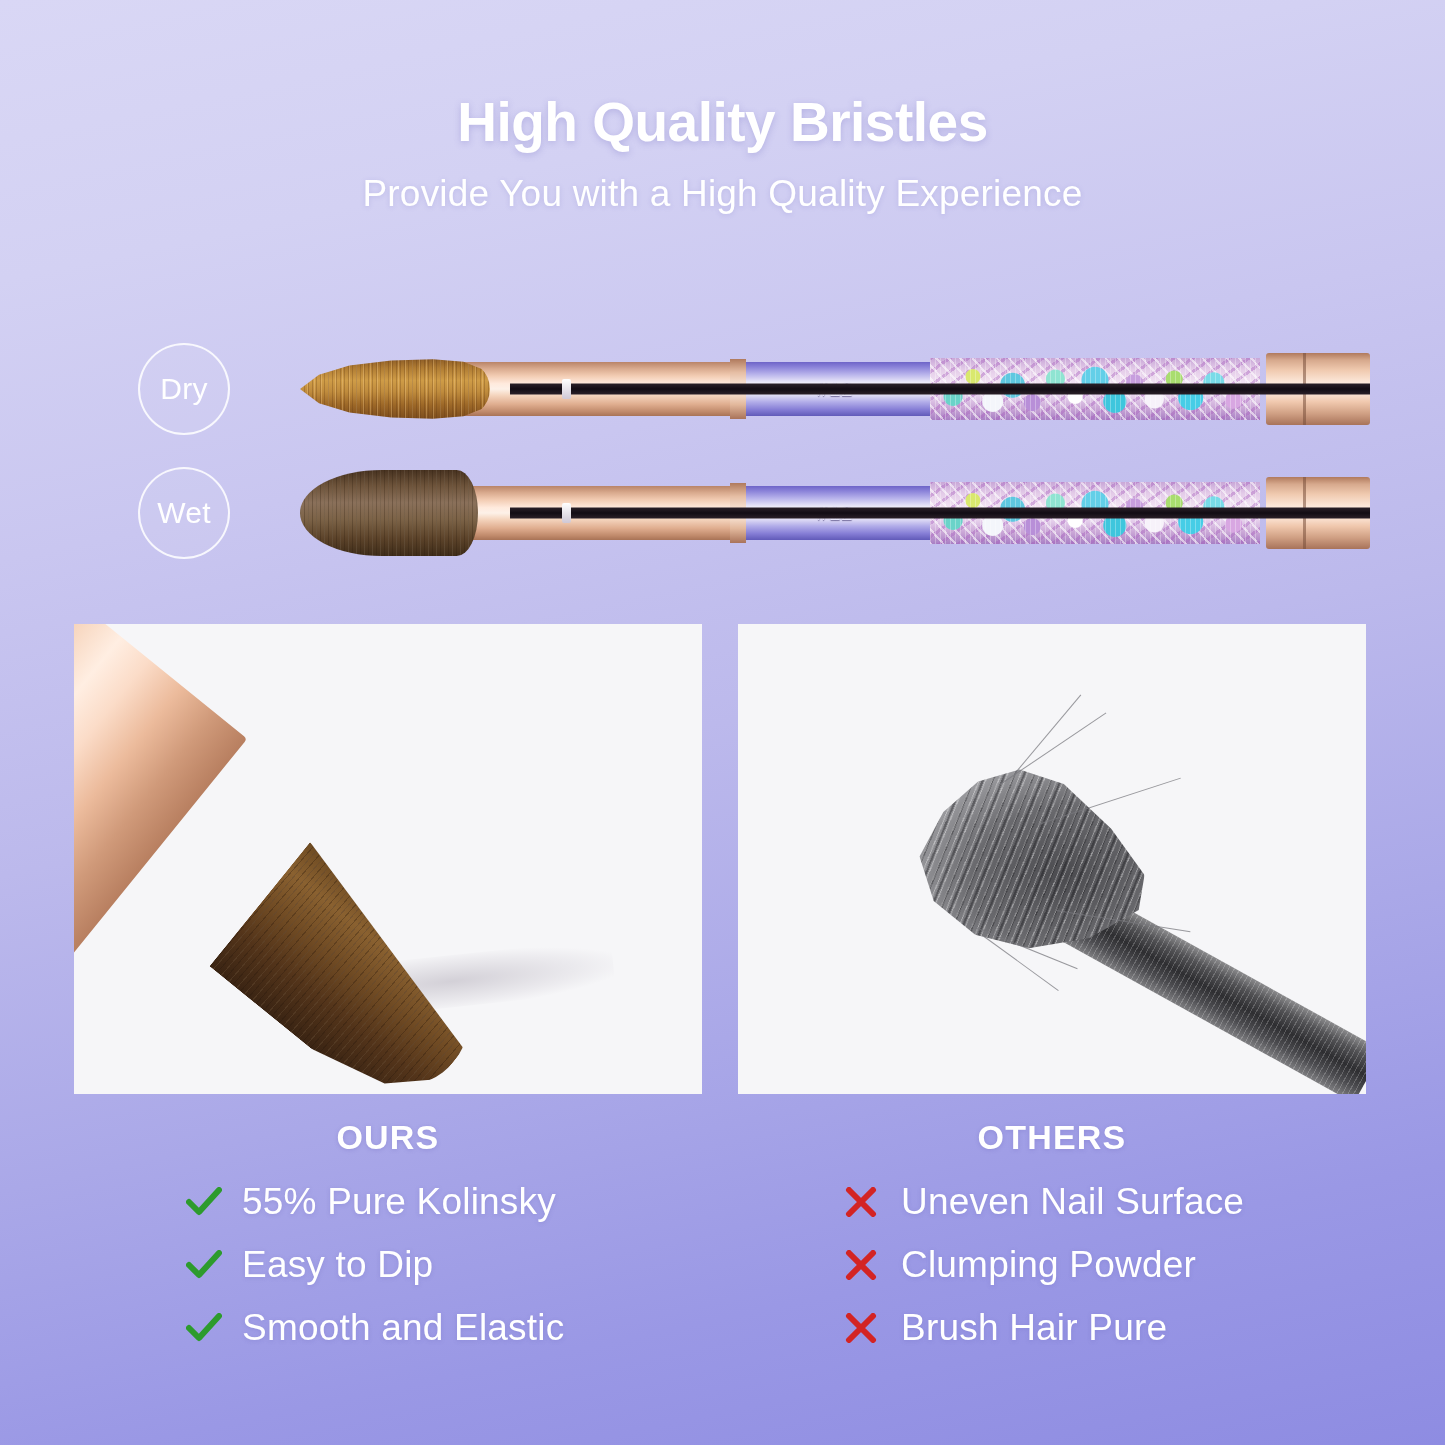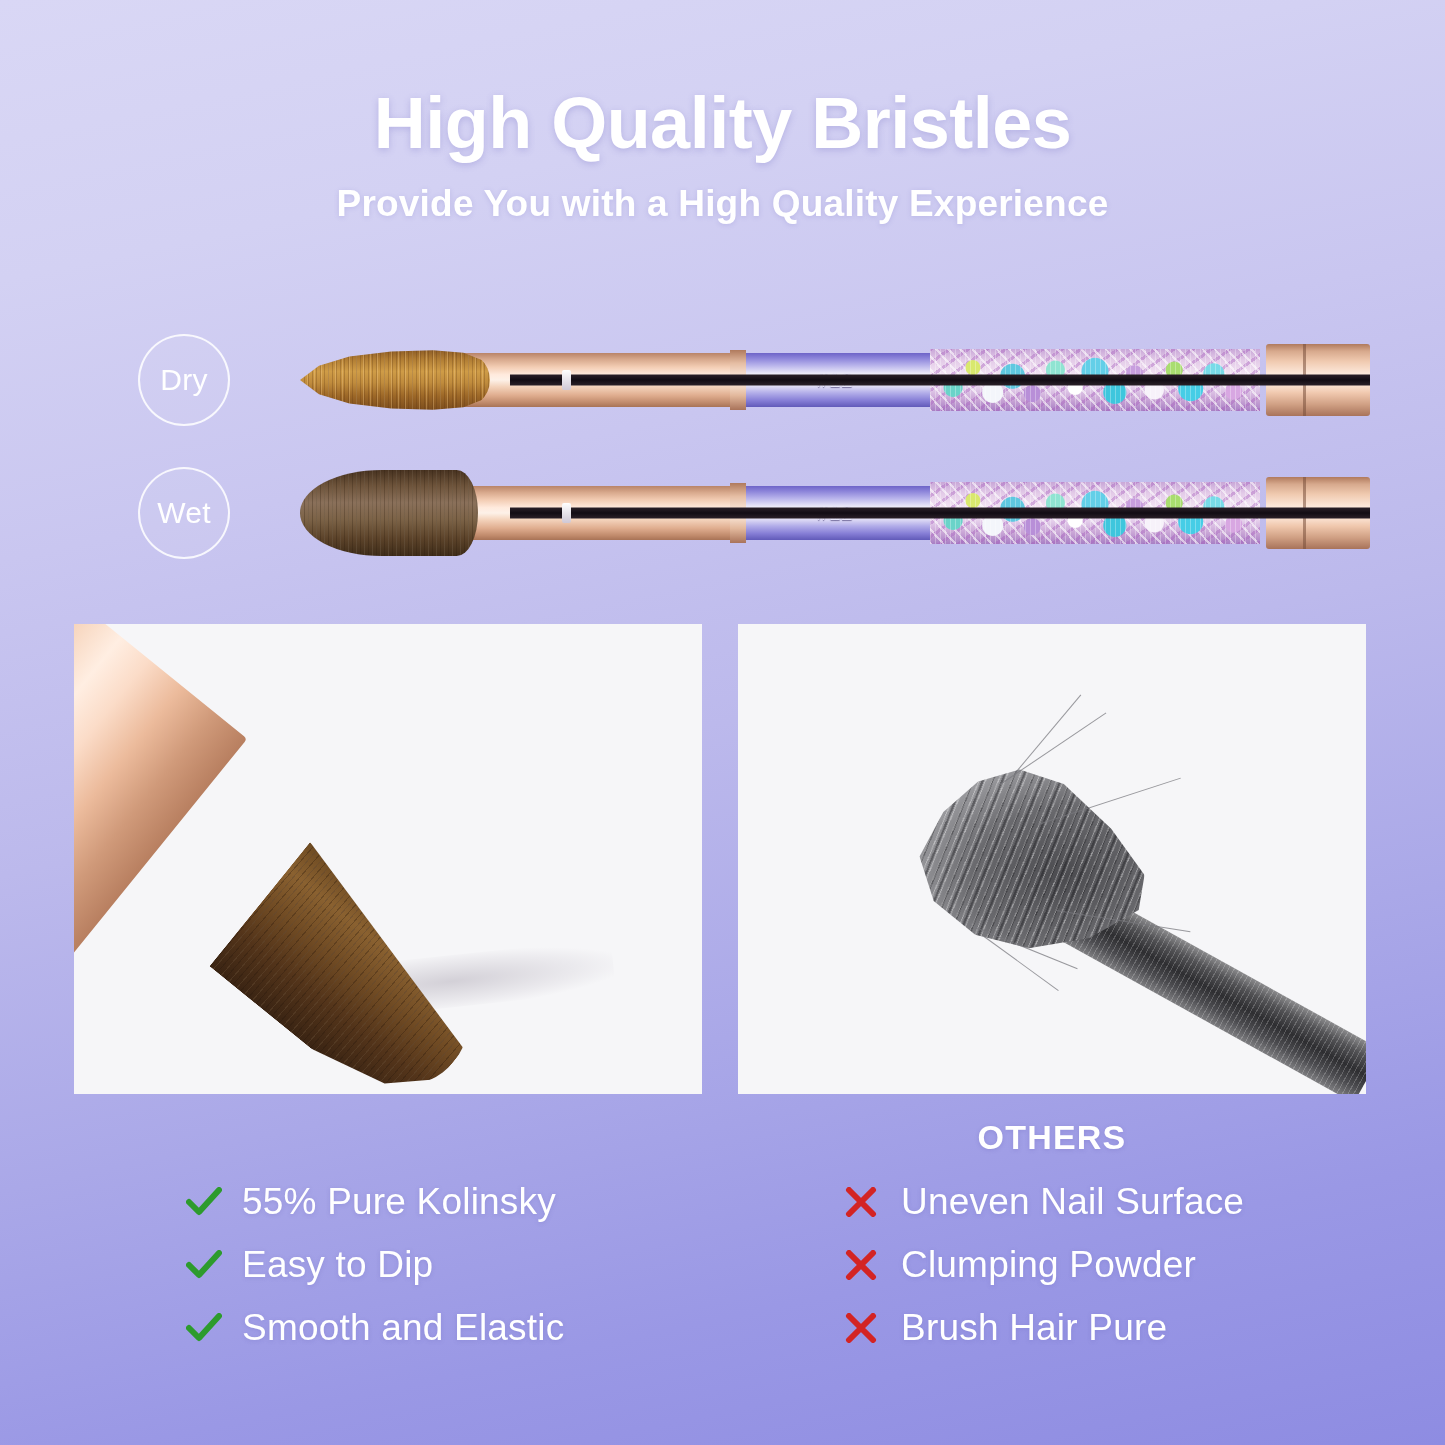--- a/index.html
+++ b/index.html
@@ -25,47 +25,47 @@
 
   
   .header {
     position: absolute;
     left: 0;
     right: 0;
     top: 82px;
     text-align: center;
   }
   .title {
-    font-size: 72px;
+    font-size: 55px;
     font-weight: 700;
     color: #ffffff;
     letter-spacing: -0.5px;
     line-height: 1.04;
-    margin: 4px;
+    margin: 12px;
     text-shadow: 0 2px 7px rgba(108,104,190,0.30);
   }
   .subtitle {
     margin: 22px 0 17px 0;
     font-size: 37px;
-    font-weight: 700;
+    font-weight: 400;
     color: #ffffff;
     letter-spacing: 0.2px;
     text-shadow: 0 1px 5px rgba(108,104,190,0.22);
   }
 
   
   .brush-row {
     position: absolute;
     left: 0;
     right: 0;
     height: 130px;
     display: flex;
     align-items: center;
   }
-  #brush-row-dry { top: 315px; }
+  #brush-row-dry { top: 324px; }
   #brush-row-wet { top: 448px; }
 
   .state-badge {
     position: absolute;
     left: 138px;
     width: 88px;
     height: 88px;
     border-radius: 50%;
     border: 2px solid rgba(255,255,255,0.85);
     display: flex;
@@ -485,20 +485,21 @@
       <div class="others-head"></div>
       <div class="stray-hair" style="left:262px;top:160px;width:128px;transform:rotate(-34deg);"></div>
       <div class="stray-hair" style="left:276px;top:150px;width:104px;transform:rotate(-50deg);"></div>
       <div class="stray-hair" style="left:300px;top:200px;width:150px;transform:rotate(-18deg);"></div>
       <div class="stray-hair" style="left:230px;top:300px;width:118px;transform:rotate(22deg);"></div>
       <div class="stray-hair" style="left:246px;top:312px;width:92px;transform:rotate(36deg);"></div>
       <div class="stray-hair" style="left:318px;top:286px;width:136px;transform:rotate(9deg);"></div>
     </div>
   </div>
 
+  <div class="col-heading" id="heading-ours">OURS</div>
   <div class="col-heading" id="heading-others">OTHERS</div>
 
   <ul class="cmp-list" id="list-ours">
     <li class="cmp-item">
       <span class="cmp-mark">
         <svg width="36" height="30" viewBox="0 0 36 30" aria-hidden="true">
           <path d="M3 15 L13 25 L33 3" fill="none" stroke="#2d9b2d" stroke-width="6" stroke-linecap="round" stroke-linejoin="round"></path>
         </svg>
       </span>
       <span class="cmp-text">55% Pure Kolinsky</span>

